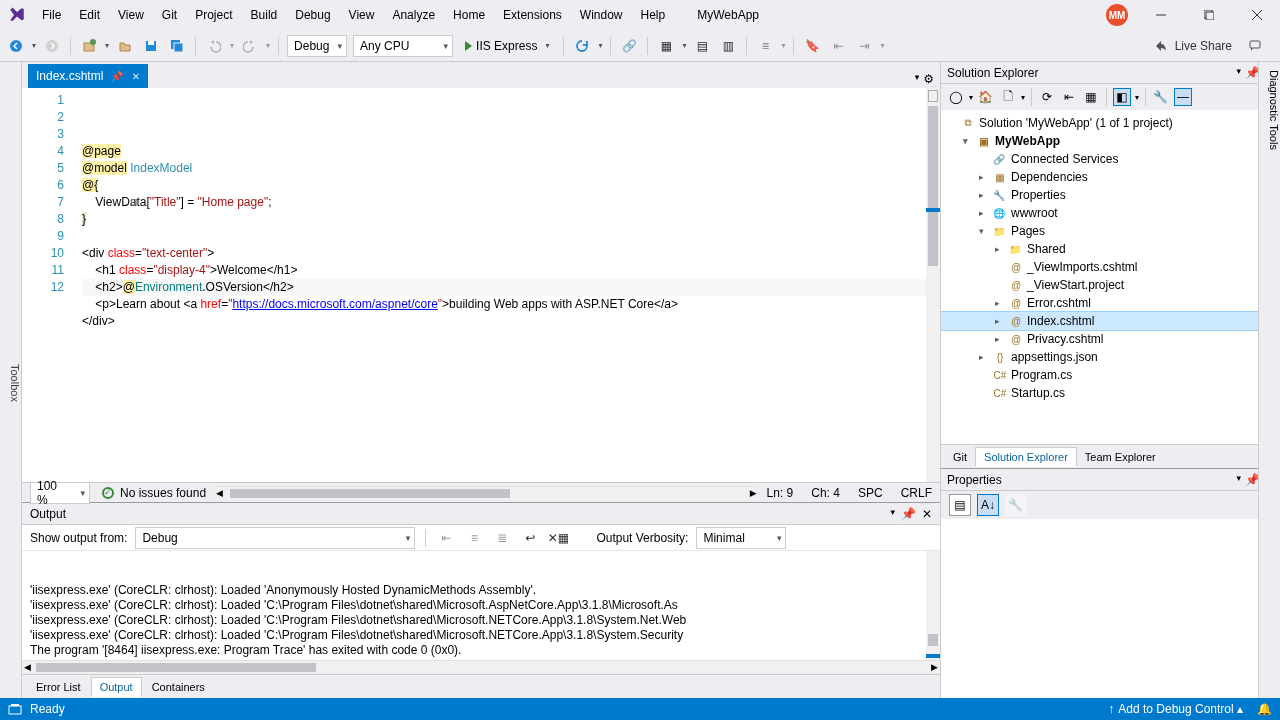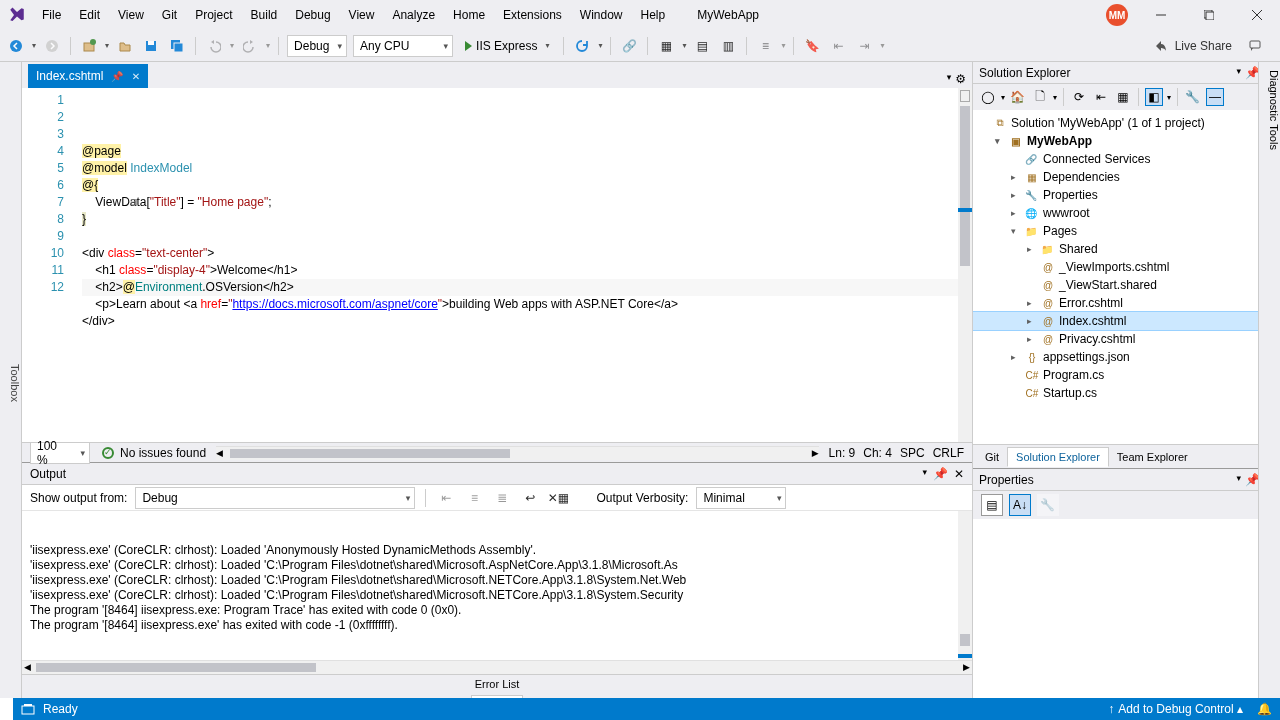--- a/index.html
+++ b/index.html
@@ -40,53 +40,53 @@
 .code .env { color:#008080; }
 .code .curly { background:#e8e8c8;}
 .code .current-line { background:#f7f7f7; display:block; width:100%;}
 .fold { position:absolute; left:48px; color:#808080; font-size:9px; cursor:pointer;}
 .vscroll { position:absolute; right:0; top:0; bottom:0; width:14px; background:#f0f0f0;}
 .vscroll .thumb { position:absolute; left:2px; right:2px; background:#c2c3c9; }
 .code-status { height:20px; border-top:1px solid #ccc; background:#eeeef2; display:flex; align-items:center; padding:0 8px; font-size:11px;}
 .code-status .ok { width:12px;height:12px;border-radius:50%;border:2px solid #388a34; margin-right:6px; position:relative;}
 .code-status .ok::after{content:"✓";color:#388a34;font-size:9px;position:absolute;left:0;top:-2px;}
 .code-status .zoom { width:60px;}
-.code-status .right { margin-left:auto; display:flex; gap:8px;}
+.code-status .right { margin-left:auto; display:flex; gap:18px;}
 .hscroll-track { height:14px; background:#f0f0f0; position:relative; border-top:1px solid #e0e0e0;}
 .hscroll-track .thumb { position:absolute; top:2px; bottom:2px; background:#c2c3c9;}
-.output-panel { border-top:1px solid #9a9a9a; display:flex; flex-direction:column; background:#fff; height:236px;}
+.output-panel { border-top:1px solid #9a9a9a; display:flex; flex-direction:column; background:#fff; height:196px;}
 .panel-title { height:22px; background:#eeeef2; display:flex; align-items:center; padding:0 8px; font-size:11px; border-bottom:1px solid #ccc;}
 .panel-title .tools { margin-left:auto; display:flex; gap:6px;}
 .output-toolbar { height:26px; display:flex; align-items:center; padding:0 8px; gap:8px; border-bottom:1px solid #e5e5e5;}
 .output-body { flex:1; font-family:Consolas,monospace; font-size:12px; white-space:pre; padding:2px 8px; overflow:hidden; position:relative; line-height:15px;}
-.bottom-tabs { height:24px; background:#eeeef2; border-top:1px solid #ccc; display:flex; align-items:center; gap:2px; padding:0 6px;flex-direction:column;}
+.bottom-tabs { height:24px; background:#eeeef2; border-top:1px solid #ccc; display:flex; align-items:center; gap:2px; padding:0 6px;}
 .bottom-tabs .tab { padding:3px 8px; font-size:11px; }
 .bottom-tabs .tab.active { background:#fff; border:1px solid #ccc; border-bottom:1px solid #fff; color:#0e639c;}
-.right-col { width:308px; display:flex; flex-direction:column; border-left:1px solid #ccc;}
+.right-col { width:340px; display:flex; flex-direction:column; border-left:1px solid #ccc;}
 .panel-head { height:22px; background:#eeeef2; display:flex; align-items:center; padding:0 6px; font-size:11px; border-bottom:1px solid #ccc;}
 .panel-head .tools { margin-left:auto; display:flex; gap:4px;}
 .se-toolbar { height:26px; background:#eeeef2; display:flex; align-items:center; gap:4px; padding:0 6px;}
 .se-toolbar .tbx { width:18px;height:18px;border:1px solid transparent;display:flex;align-items:center;justify-content:center;}
 .se-toolbar .tbx.active { border:1px solid #007acc; background:#c9def5;}
 .se-search { height:24px; border:1px solid #ccc; margin:2px 6px; padding:0 6px; color:#717171; display:flex; align-items:center; position:relative;}
 .tree { flex:1; overflow:auto; padding:4px 0; font-size:12px; background:#fff;}
 .tree-row { display:flex; align-items:center; height:18px; padding-left:6px; gap:4px; }
 .tree-row.selected { background:#cce8ff; outline:1px solid #99d1ff;}
 .tree-row .arrow { width:10px; font-size:9px; color:#606060; }
 .tree-row .ic { width:14px;height:14px; display:inline-flex; align-items:center; justify-content:center; font-size:10px;}
 .tree-row.bold { font-weight:600;}
 .se-tabs { height:24px; background:#eeeef2; border-top:1px solid #ccc; display:flex; align-items:center; padding:0 4px;}
 .se-tabs .t { padding:3px 8px; font-size:11px;}
 .se-tabs .t.active { background:#fff; border:1px solid #ccc; border-bottom-color:#fff; color:#0e639c;}
 .props { flex:0 0 230px; display:flex; flex-direction:column; border-top:1px solid #9a9a9a; background:#fff;}
 .props-toolbar { height:28px; background:#eeeef2; display:flex; align-items:center; gap:6px; padding:0 8px;}
 .props-toolbar .pbtn { width:22px;height:22px;border:1px solid #999; background:#fff;display:flex;align-items:center;justify-content:center;}
 .props-toolbar .pbtn.active{background:#c9def5;border-color:#007acc;}
 .diag-rail { position:absolute; right:0; top:62px; bottom:22px; width:22px; background:#eeeef2; border-left:1px solid #ccc; writing-mode:vertical-rl; padding-top:8px; font-size:11px;}
-.statusbar { position:absolute; bottom:0; left:13px; right:0; height:22px; background:#007acc; color:#fff; display:flex; align-items:center; padding:0 8px; font-size:11px;}
+.statusbar { position:absolute; bottom:0; left:0; right:0; height:22px; background:#007acc; color:#fff; display:flex; align-items:center; padding:0 8px; font-size:11px;}
 .statusbar .right { margin-left:auto; display:flex; align-items:center; gap:14px;}
 svg { display:block;}
 </style>
 </head>
 <body>
 
 <div class="titlebar">
   <svg class="logo" viewBox="0 0 24 24">
       <path fill="#5c2d91" d="M3 5l5 7-5 7 3 1 6-6 6 5 3-1V4l-3-1-6 5-6-6z"></path>
     </svg>
@@ -398,21 +398,21 @@
           <span>Shared</span>
         </div>
         <div class="tree-row" style="padding-left: 54px;">
           <span class="arrow"></span>
           <span class="ic" style="color:#a07020">@</span>
           <span>_ViewImports.cshtml</span>
         </div>
         <div class="tree-row" style="padding-left: 54px;">
           <span class="arrow"></span>
           <span class="ic" style="color:#a07020">@</span>
-          <span>_ViewStart.shared</span>
+          <span>_ViewStart.project</span>
         </div>
         <div class="tree-row" style="padding-left: 54px;">
           <span class="arrow">▸</span>
           <span class="ic" style="color:#a07020">@</span>
           <span>Error.cshtml</span>
         </div>
         <div class="tree-row selected" style="padding-left: 54px;">
           <span class="arrow">▸</span>
           <span class="ic" style="color:#a07020">@</span>
           <span>Index.cshtml</span>

